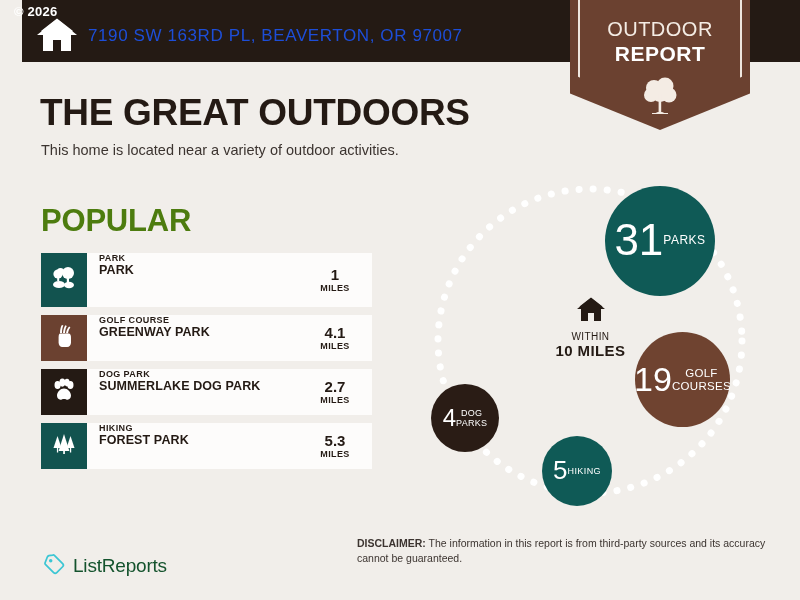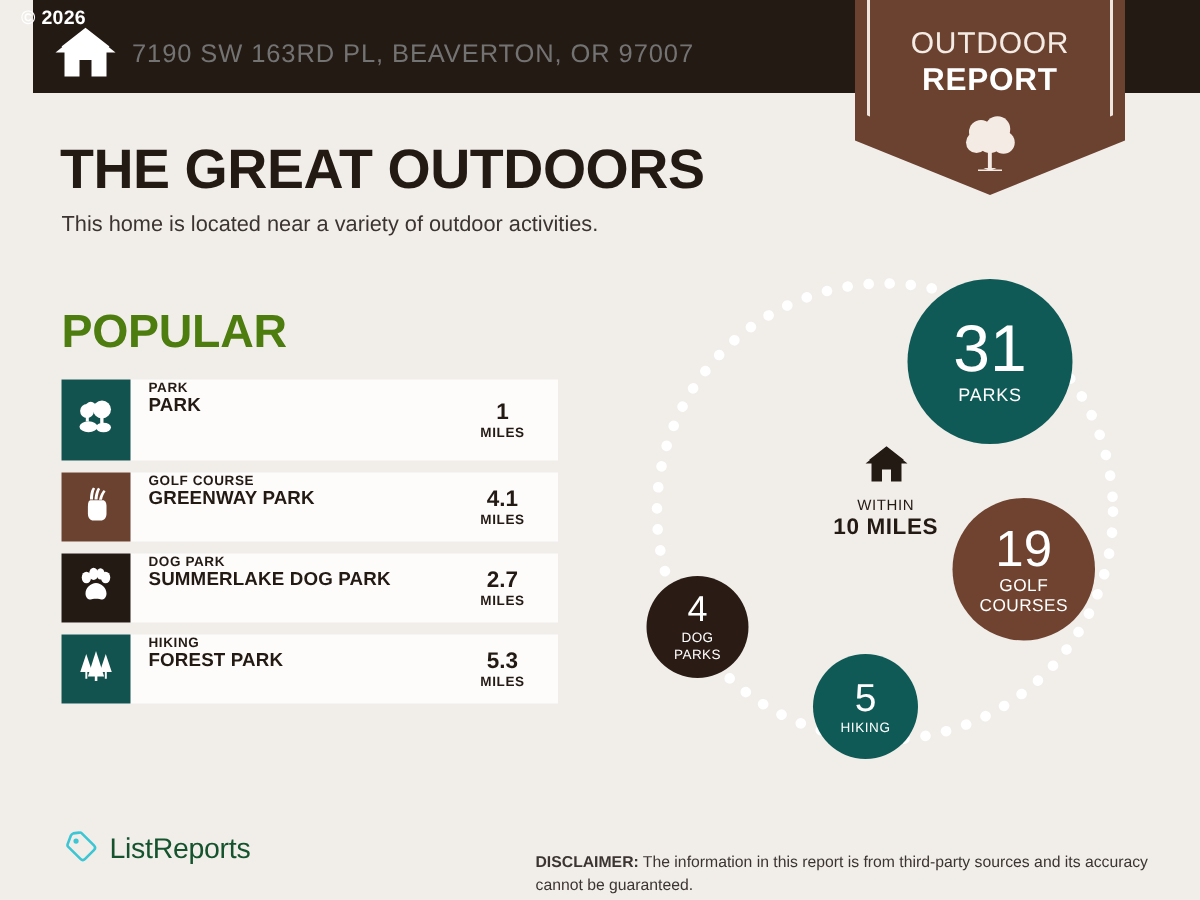--- a/index.html
+++ b/index.html
@@ -43,21 +43,21 @@
     top: 18px;
     width: 42px;
     height: 34px;
   }
   .header-address {
     position: absolute;
     left: 88px;
     top: 26px;
     font-size: 17px;
     letter-spacing: .6px;
-    color: #737373;
+    color: #1d4ed8;
     white-space: nowrap;
   }
 
   
   .badge {
     position: absolute;
     left: 570px;
     top: 0;
     width: 180px;
     height: 130px;
@@ -202,21 +202,21 @@
     position: absolute;
     left: 420px;
     top: 175px;
     width: 360px;
     height: 340px;
   }
   .circle {
     position: absolute;
     border-radius: 50%;
     display: flex;
-    flex-direction: column;
+    flex-direction: row;
     align-items: center;
     justify-content: center;
     color: #ffffff;
     text-align: center;
   }
   .c-num { font-weight: normal; line-height: 1; }
   .c-lbl { line-height: 1.12; }
 
   .c-parks { left: 185px; top: 11px; width: 110px; height: 110px; background: #0f5a56; }
   .c-parks .c-num { font-size: 44px; margin-bottom: 2px; }
@@ -265,21 +265,21 @@
   }
   .footer-logo-text {
     font-size: 19px;
     color: #14532d;
     margin-left: 8px;
     letter-spacing: -0.2px;
   }
   .disclaimer {
     position: absolute;
     left: 357px;
-    top: 568px;
+    top: 536px;
     width: 420px;
     font-size: 10.5px;
     color: #3c3430;
     line-height: 1.42;
   }
   .disclaimer b { font-weight: bold; }
 </style>
 </head>
 <body>
 

